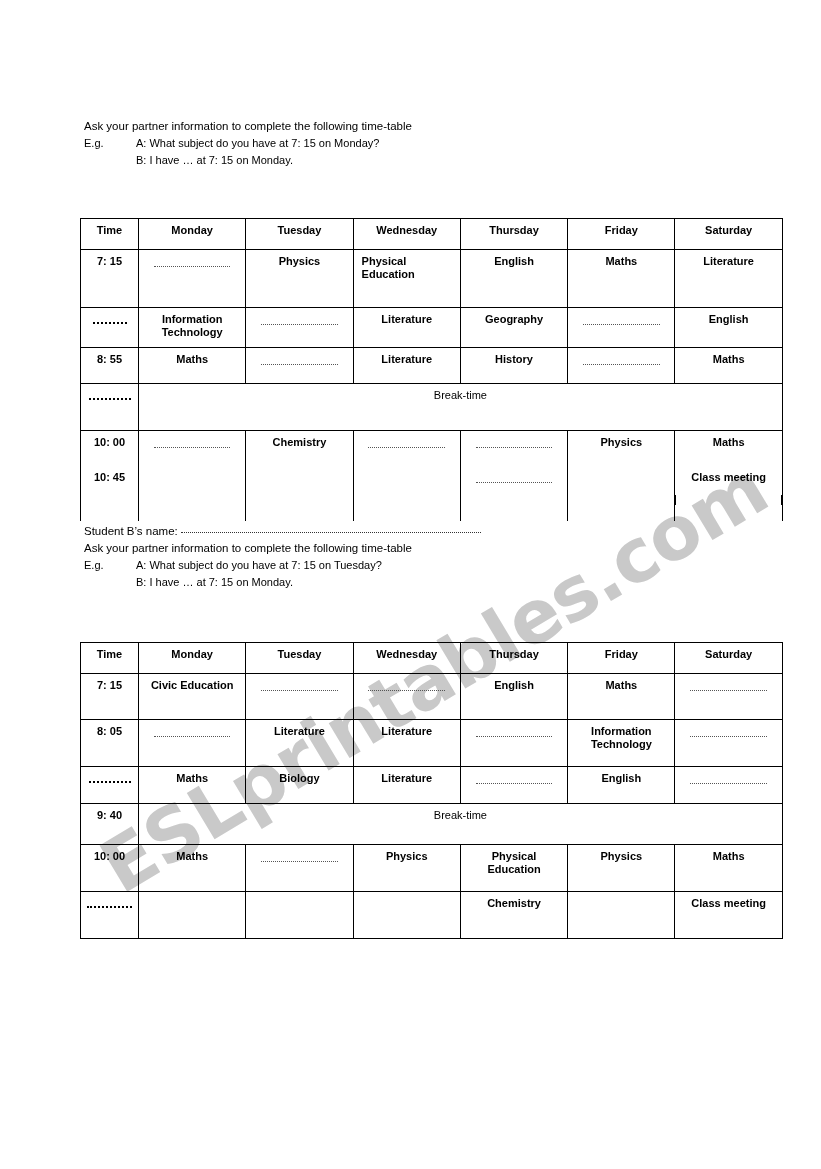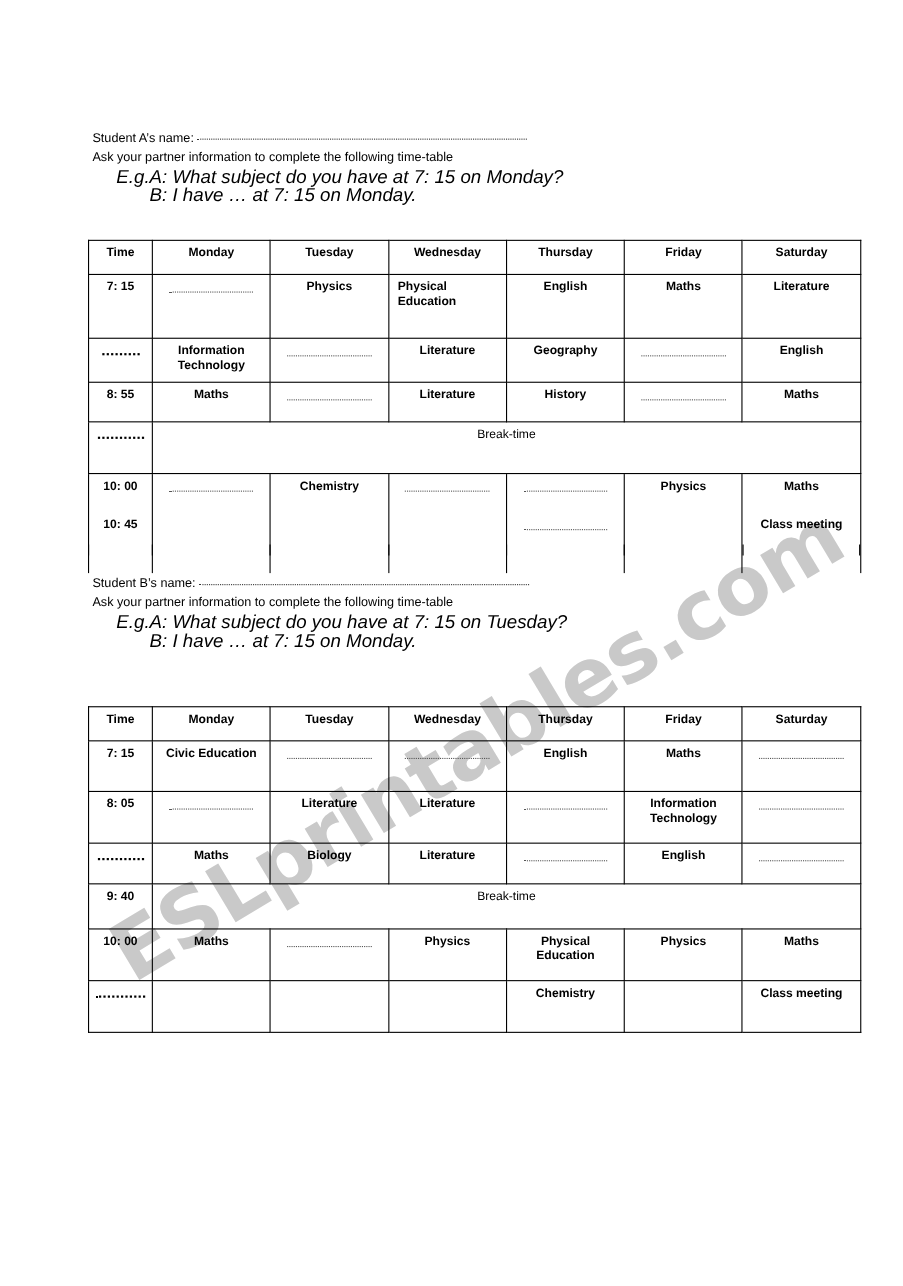--- a/index.html
+++ b/index.html
@@ -62,24 +62,22 @@
   .dots-inline {
     display: inline-block;
     flex: 0 0 auto;
     width: 300px;
     margin-left: 3px;
     border-bottom: 1px dotted #333;
     transform: translateY(-2px);
   }
   .eg-row {
     display: flex;
-    font-style: italic;
-    font-size: 17px;
+    font-size: 11px;
     line-height: 17px;
-    text-align: right;
   }
   .eg-label { width: 52px; flex: 0 0 52px; }
   .eg-text  { white-space: nowrap; }
   .eg-indent { padding-left: 52px; }
 
   
   .tbl-wrap {
     position: absolute;
     left: 80px;
     z-index: 10;
@@ -180,24 +178,20 @@
   .spacer2 { display: block; height: 22px; }
 </style>
 </head>
 <body>
 
 <div class="page">
 
   <div class="watermark">ESLprintables.com</div>
 
   <div class="section sec-a">
-    <div class="line name-line">
-      <span>Student A’s name:</span>
-      <span class="dots-inline"></span>
-    </div>
     <div class="line">Ask your partner information to complete the following time-table</div>
     <div class="eg-row">
       <span class="eg-label">E.g.</span>
       <span class="eg-text">A: What subject do you have at 7: 15 on Monday?</span>
     </div>
     <div class="eg-row eg-indent">
       <span class="eg-text">B: I have … at 7: 15 on Monday.</span>
     </div>
   </div>
 

